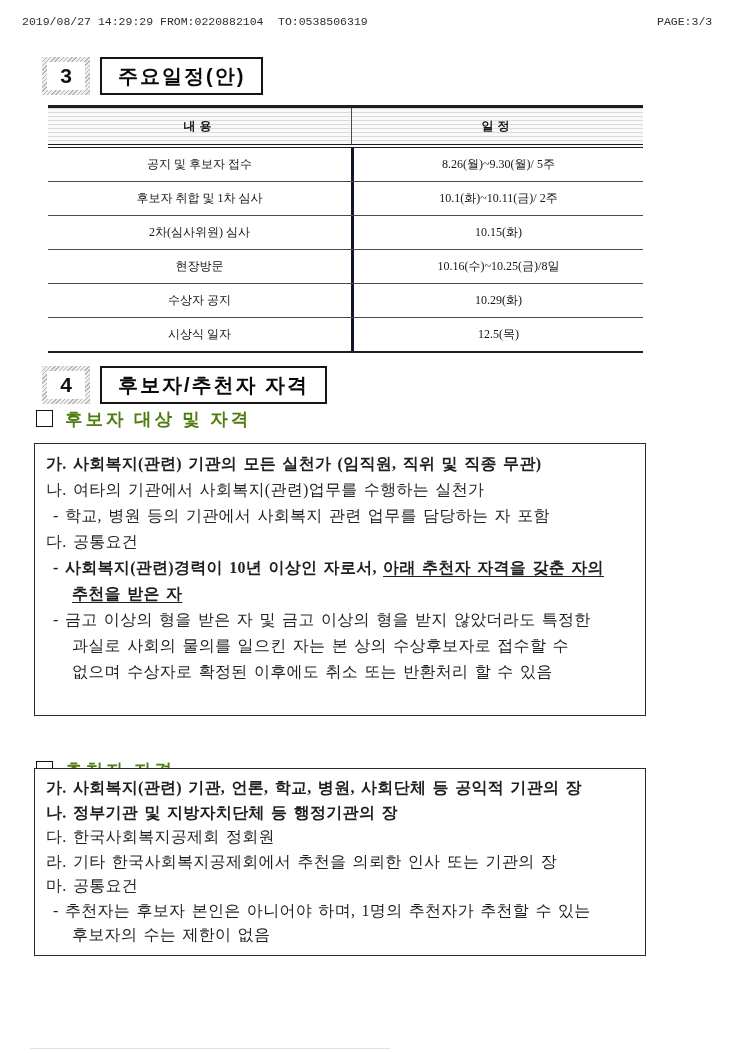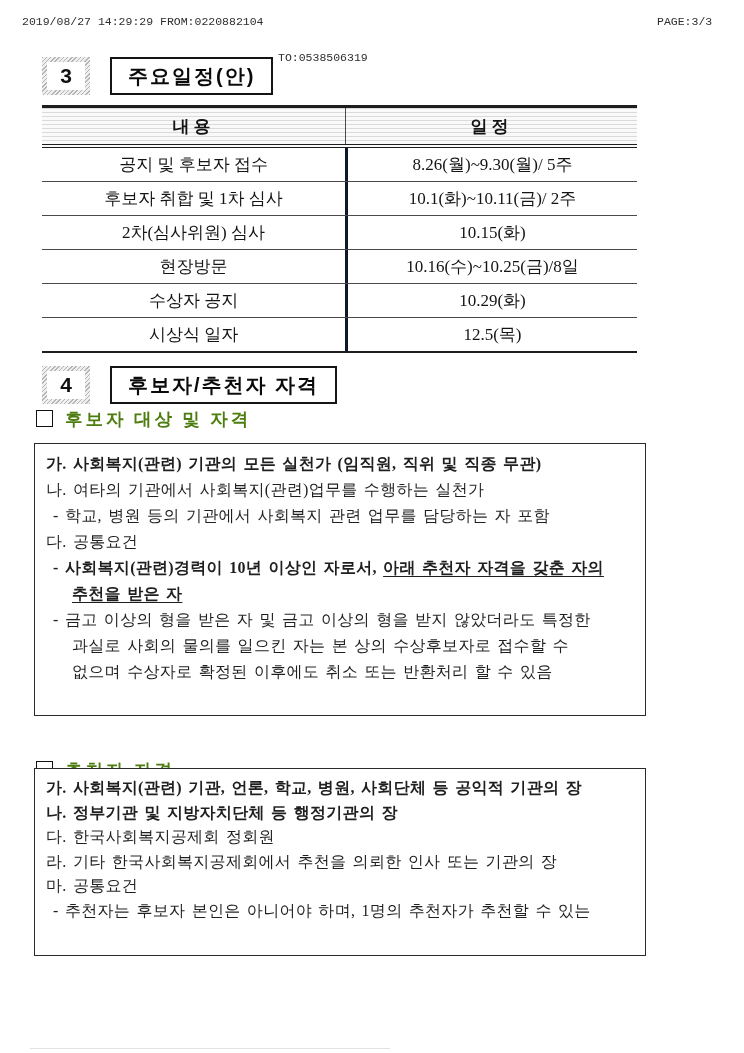--- a/index.html
+++ b/index.html
@@ -11,48 +11,48 @@
   }
   
   .faxhead{
     position:absolute;top:15px;left:0;width:744px;height:16px;
     font-family:"Liberation Mono", monospace;font-size:11.5px;color:#2e2e2e;
     white-space:nowrap;
   }
   .faxhead span{position:absolute;top:0;}
   .fx-dt{left:22px;}
   .fx-from{left:160px;}
-  .fx-to{left:278px;margin-top:36px;}
+  .fx-to{left:278px;}
   .fx-page{left:657px;}
 
   
   .sec{position:absolute;left:42px;display:flex;align-items:stretch;gap:10px;}
   .sec3{top:57px;}
   .sec4{top:366px;}
   .badge{
     width:38px;height:28px;
     border:5px solid #c9c9c9;
     border-image:repeating-linear-gradient(135deg,#b5b5b5 0 1px,#efefef 1px 3px) 5;
     display:flex;align-items:center;justify-content:center;
     font-family:"Liberation Sans", sans-serif;font-weight:bold;font-size:21px;color:#111;
     background:#fff;
   }
   .secbox{
     border:2px solid #151515;background:#fff;
     display:flex;align-items:center;justify-content:center;
     padding:2px 16px;
     font-family:"Liberation Sans", sans-serif;font-weight:bold;font-size:20px;color:#0a0a0a;
-    letter-spacing:2px;white-space:nowrap;margin-left:10px;
+    letter-spacing:2px;white-space:nowrap;
   }
 
   
   .stable{
-    position:absolute;left:42px;top:105px;width:595px;
+    position:absolute;left:48px;top:105px;width:595px;
     border-top:3px solid #1d1d1d;border-bottom:2px solid #1d1d1d;
-    font-size:17px;
+    font-size:12px;
     text-align:right;
   }
   .thead{
     display:flex;height:36px;
     border-bottom:4px double #1d1d1d;
     background:repeating-linear-gradient(180deg, rgba(90,90,90,0.22) 0 1px, rgba(140,140,140,0.05) 1px 4px);
   }
   .thead .tcell{font-weight:600;letter-spacing:4px;}
   .trow{display:flex;height:33px;border-bottom:1px solid #4a4a4a;}
   .trow:last-child{border-bottom:none;}
@@ -171,18 +171,19 @@
     <span class="cbx"></span><span>추천자 자격</span>
   </div>
 
   <div class="cbox box2">
       <div class="bline ind0"><span class="b">가. 사회복지(관련) 기관, 언론, 학교, 병원, 사회단체 등 공익적 기관의 장</span></div>
       <div class="bline ind0"><span class="b">나. 정부기관 및 지방자치단체 등 행정기관의 장</span></div>
       <div class="bline ind0"><span>다. 한국사회복지공제회 정회원</span></div>
       <div class="bline ind0"><span>라. 기타 한국사회복지공제회에서 추천을 의뢰한 인사 또는 기관의 장</span></div>
       <div class="bline ind0"><span>마. 공통요건</span></div>
       <div class="bline ind1"><span>- 추천자는 후보자 본인은 아니어야 하며, 1명의 추천자가 추천할 수 있는</span></div>
+      <div class="bline ind2"><span>후보자의 수는 제한이 없음</span></div>
     </div>
 
   <div class="edge-v"></div>
   <div class="edge-h"></div>
 
 </div>
 
 </body></html>

